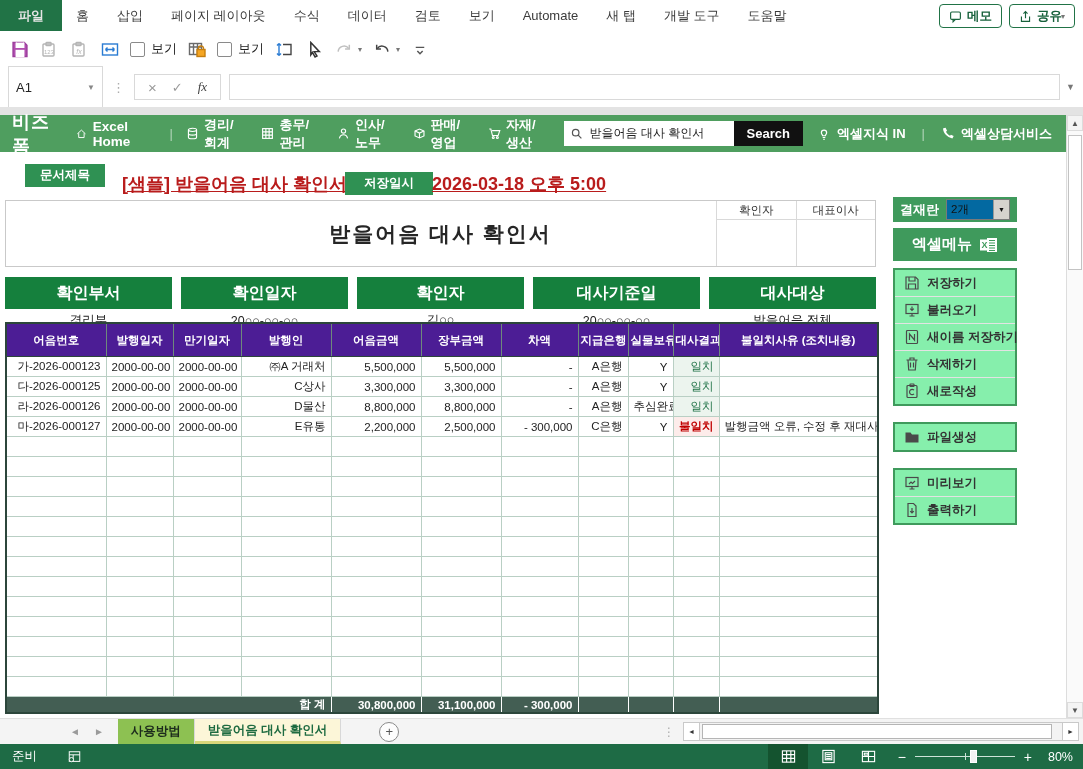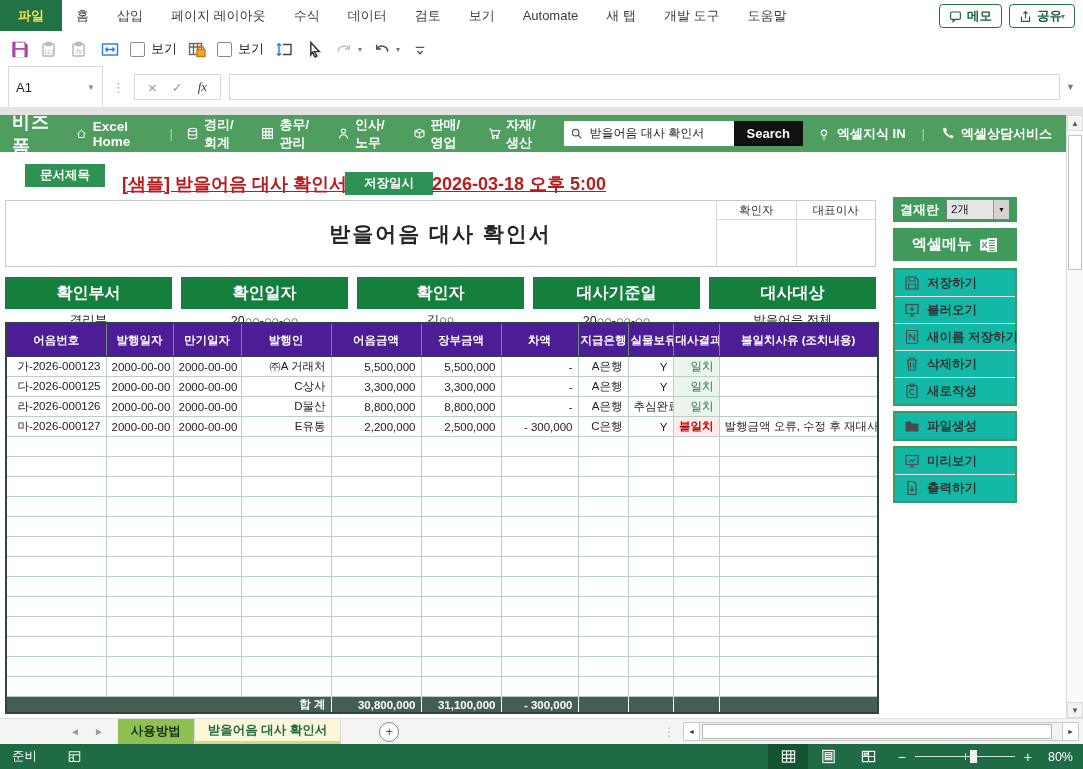--- a/index.html
+++ b/index.html
@@ -1,21 +1,21 @@
 <!DOCTYPE html>
 <html><head>
 <meta charset="utf-8">
 <style>
   html,body{margin:0;padding:0;}
   body{font-family:"Liberation Sans","DejaVu Sans",sans-serif;background:#fff;}
   #app{position:relative;width:1083px;height:769px;overflow:hidden;background:#fff;}
   
   .ribbon-tabs{position:absolute;top:0;left:0;right:0;height:31px;background:#fff;display:flex;align-items:stretch;}
   .rtab{padding:0 14px;display:flex;align-items:center;font-size:13px;color:#3b3b3b;cursor:pointer;white-space:nowrap;}
-  .rtab.active{background:#217346;color:#fde047;padding:0 18px;font-weight:bold;}
+  .rtab.active{background:#217346;color:#e5e5e5;padding:0 18px;font-weight:bold;}
   .ribbon-right{position:absolute;right:8px;top:4px;display:flex;gap:7px;}
   .pill{border:1px solid #217346;color:#17613b;border-radius:4px;height:22px;padding:0 9px;display:flex;align-items:center;gap:5px;font-size:12.5px;font-weight:bold;background:#fff;cursor:pointer;}
   .pill svg{stroke:#17613b;}
   
   .qat{position:absolute;top:31px;left:0;right:0;height:36px;background:#fff;display:flex;align-items:center;padding-left:10px;gap:10px;}
   .qi{width:20px;height:20px;display:flex;align-items:center;justify-content:center;cursor:pointer;}
   .qi svg{width:18px;height:17px;fill:none;stroke-width:1.4;}
   .cb{width:13px;height:13px;border:1.5px solid #8a8a8a;border-radius:2px;background:#fff;cursor:pointer;}
   .qlabel{font-size:13px;color:#222;margin-left:-4px;}
   .mini-dd{font-size:8px;color:#777;margin-left:-6px;}
@@ -71,26 +71,26 @@
   th{height:18px;background:#4c1d95;color:#fff;font-size:11.5px;font-weight:bold;border:1px solid #2c463b;border-right:1px solid #6e897c;padding:7px 2px;white-space:nowrap;overflow:hidden;}
   td{height:19px;border:1px solid #b9cfc4;font-size:11.5px;color:#222;padding:0 5px;overflow:hidden;white-space:nowrap;background:#fff;}
   table{border:2px solid #2c463b;}
   .c{text-align:right}.r{text-align:right}.l{text-align:left}
   td.ok{background:#ecf4ee;color:#1d7044;}
   td.bad{background:#fdecea;color:#c00000;font-weight:bold;}
   tr.total td{background:#435e53;color:#fff;font-weight:bold;border:1px solid #435e53;border-right:1px solid rgba(255,255,255,.3);height:15px;font-size:11.5px;}
   
   .approval{position:absolute;left:893px;top:197px;width:124px;height:25px;background:#3f9a5c;display:flex;align-items:center;padding:0 7px;gap:7px;box-sizing:border-box;}
   .approval .alabel{color:#fff;font-weight:bold;font-size:13px;white-space:nowrap;}
-  .aselect{flex:1;height:19px;background:#e5e5e5;border:1px solid #7a7a7a;display:flex;align-items:center;cursor:pointer;}
+  .aselect{flex:1;height:19px;background:#0369a1;border:1px solid #7a7a7a;display:flex;align-items:center;cursor:pointer;}
   .aselect .aval{flex:1;font-size:11.5px;padding-left:4px;color:#111;}
   .ddbtn{width:16px;height:100%;background:#d6d3ce;border-left:1px solid #999;font-size:7px;display:flex;align-items:center;justify-content:center;color:#111;box-sizing:border-box;}
   .menu-title{position:absolute;left:893px;top:228px;width:124px;height:33px;background:#3f9a5c;color:#fff;font-weight:bold;font-size:15px;display:flex;align-items:center;justify-content:center;gap:7px;}
   .sidebar-menu{position:absolute;left:893px;top:268px;width:124px;}
-  .menu-group{background:#14b8a6;border:2px solid #3f9a5c;box-sizing:border-box;margin-bottom:5px;}
+  .menu-group{background:#86efac;border:2px solid #3f9a5c;box-sizing:border-box;margin-bottom:16px;}
   .menu-item{height:26px;display:flex;align-items:center;gap:7px;padding:0 8px;font-size:12.5px;color:#333;font-weight:bold;cursor:pointer;white-space:nowrap;}
   .menu-item+.menu-item{border-top:1px solid #e3e3e3;}
   .micon{width:17px;height:17px;color:#4a4a4a;display:flex;align-items:center;justify-content:center;flex:none;}
   .micon svg{width:16px;height:16px;fill:none;stroke:currentColor;stroke-width:1.2;}
   
   .vscroll{position:absolute;right:0;top:115px;bottom:51px;width:17px;background:#fafafa;border-left:1px solid #ddd;box-sizing:border-box;}
   .varr{position:absolute;left:0;width:16px;height:16px;display:flex;align-items:center;justify-content:center;font-size:8px;color:#555;background:#f4f4f4;border:1px solid #dcdcdc;box-sizing:border-box;cursor:pointer;}
   .vthumb{position:absolute;left:1px;top:20px;width:14px;height:135px;background:#fff;border:1px solid #c3c3c3;box-sizing:border-box;cursor:pointer;}
   
   .sheetbar{position:absolute;left:0;right:0;top:718px;height:26px;background:#f4f4f4;border-top:1px solid #e0e0e0;display:flex;align-items:stretch;box-sizing:border-box;}

